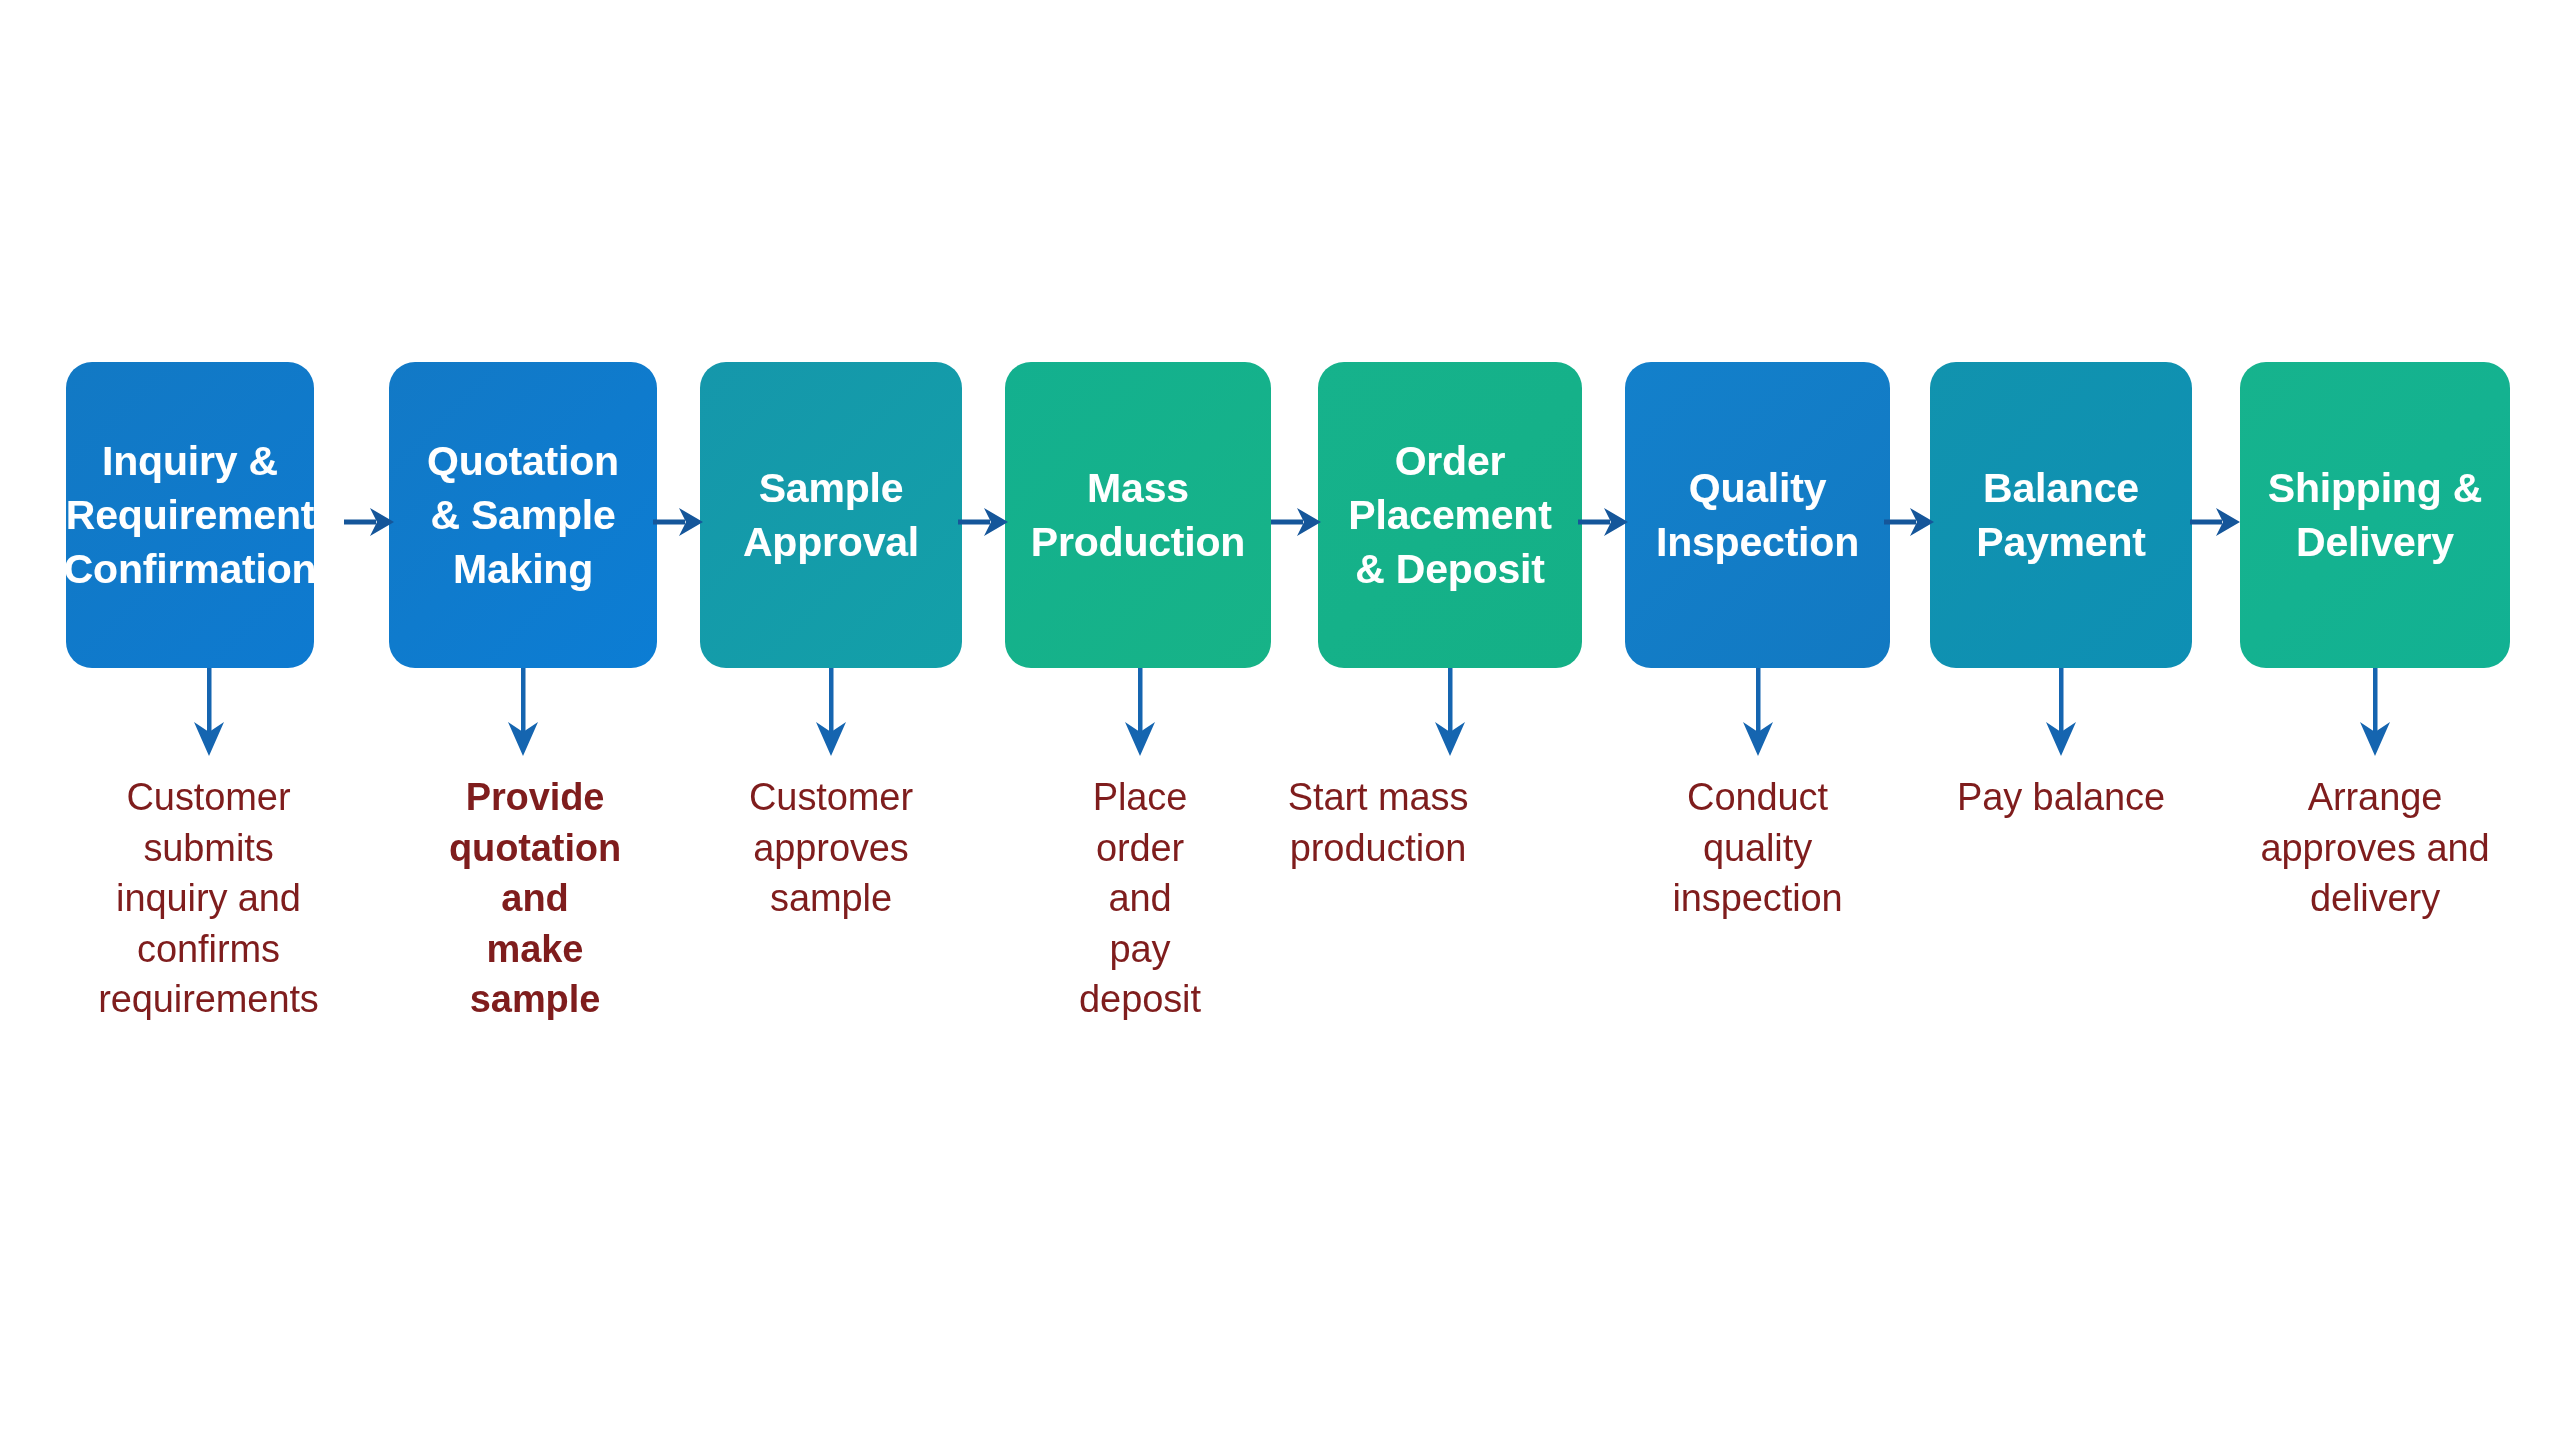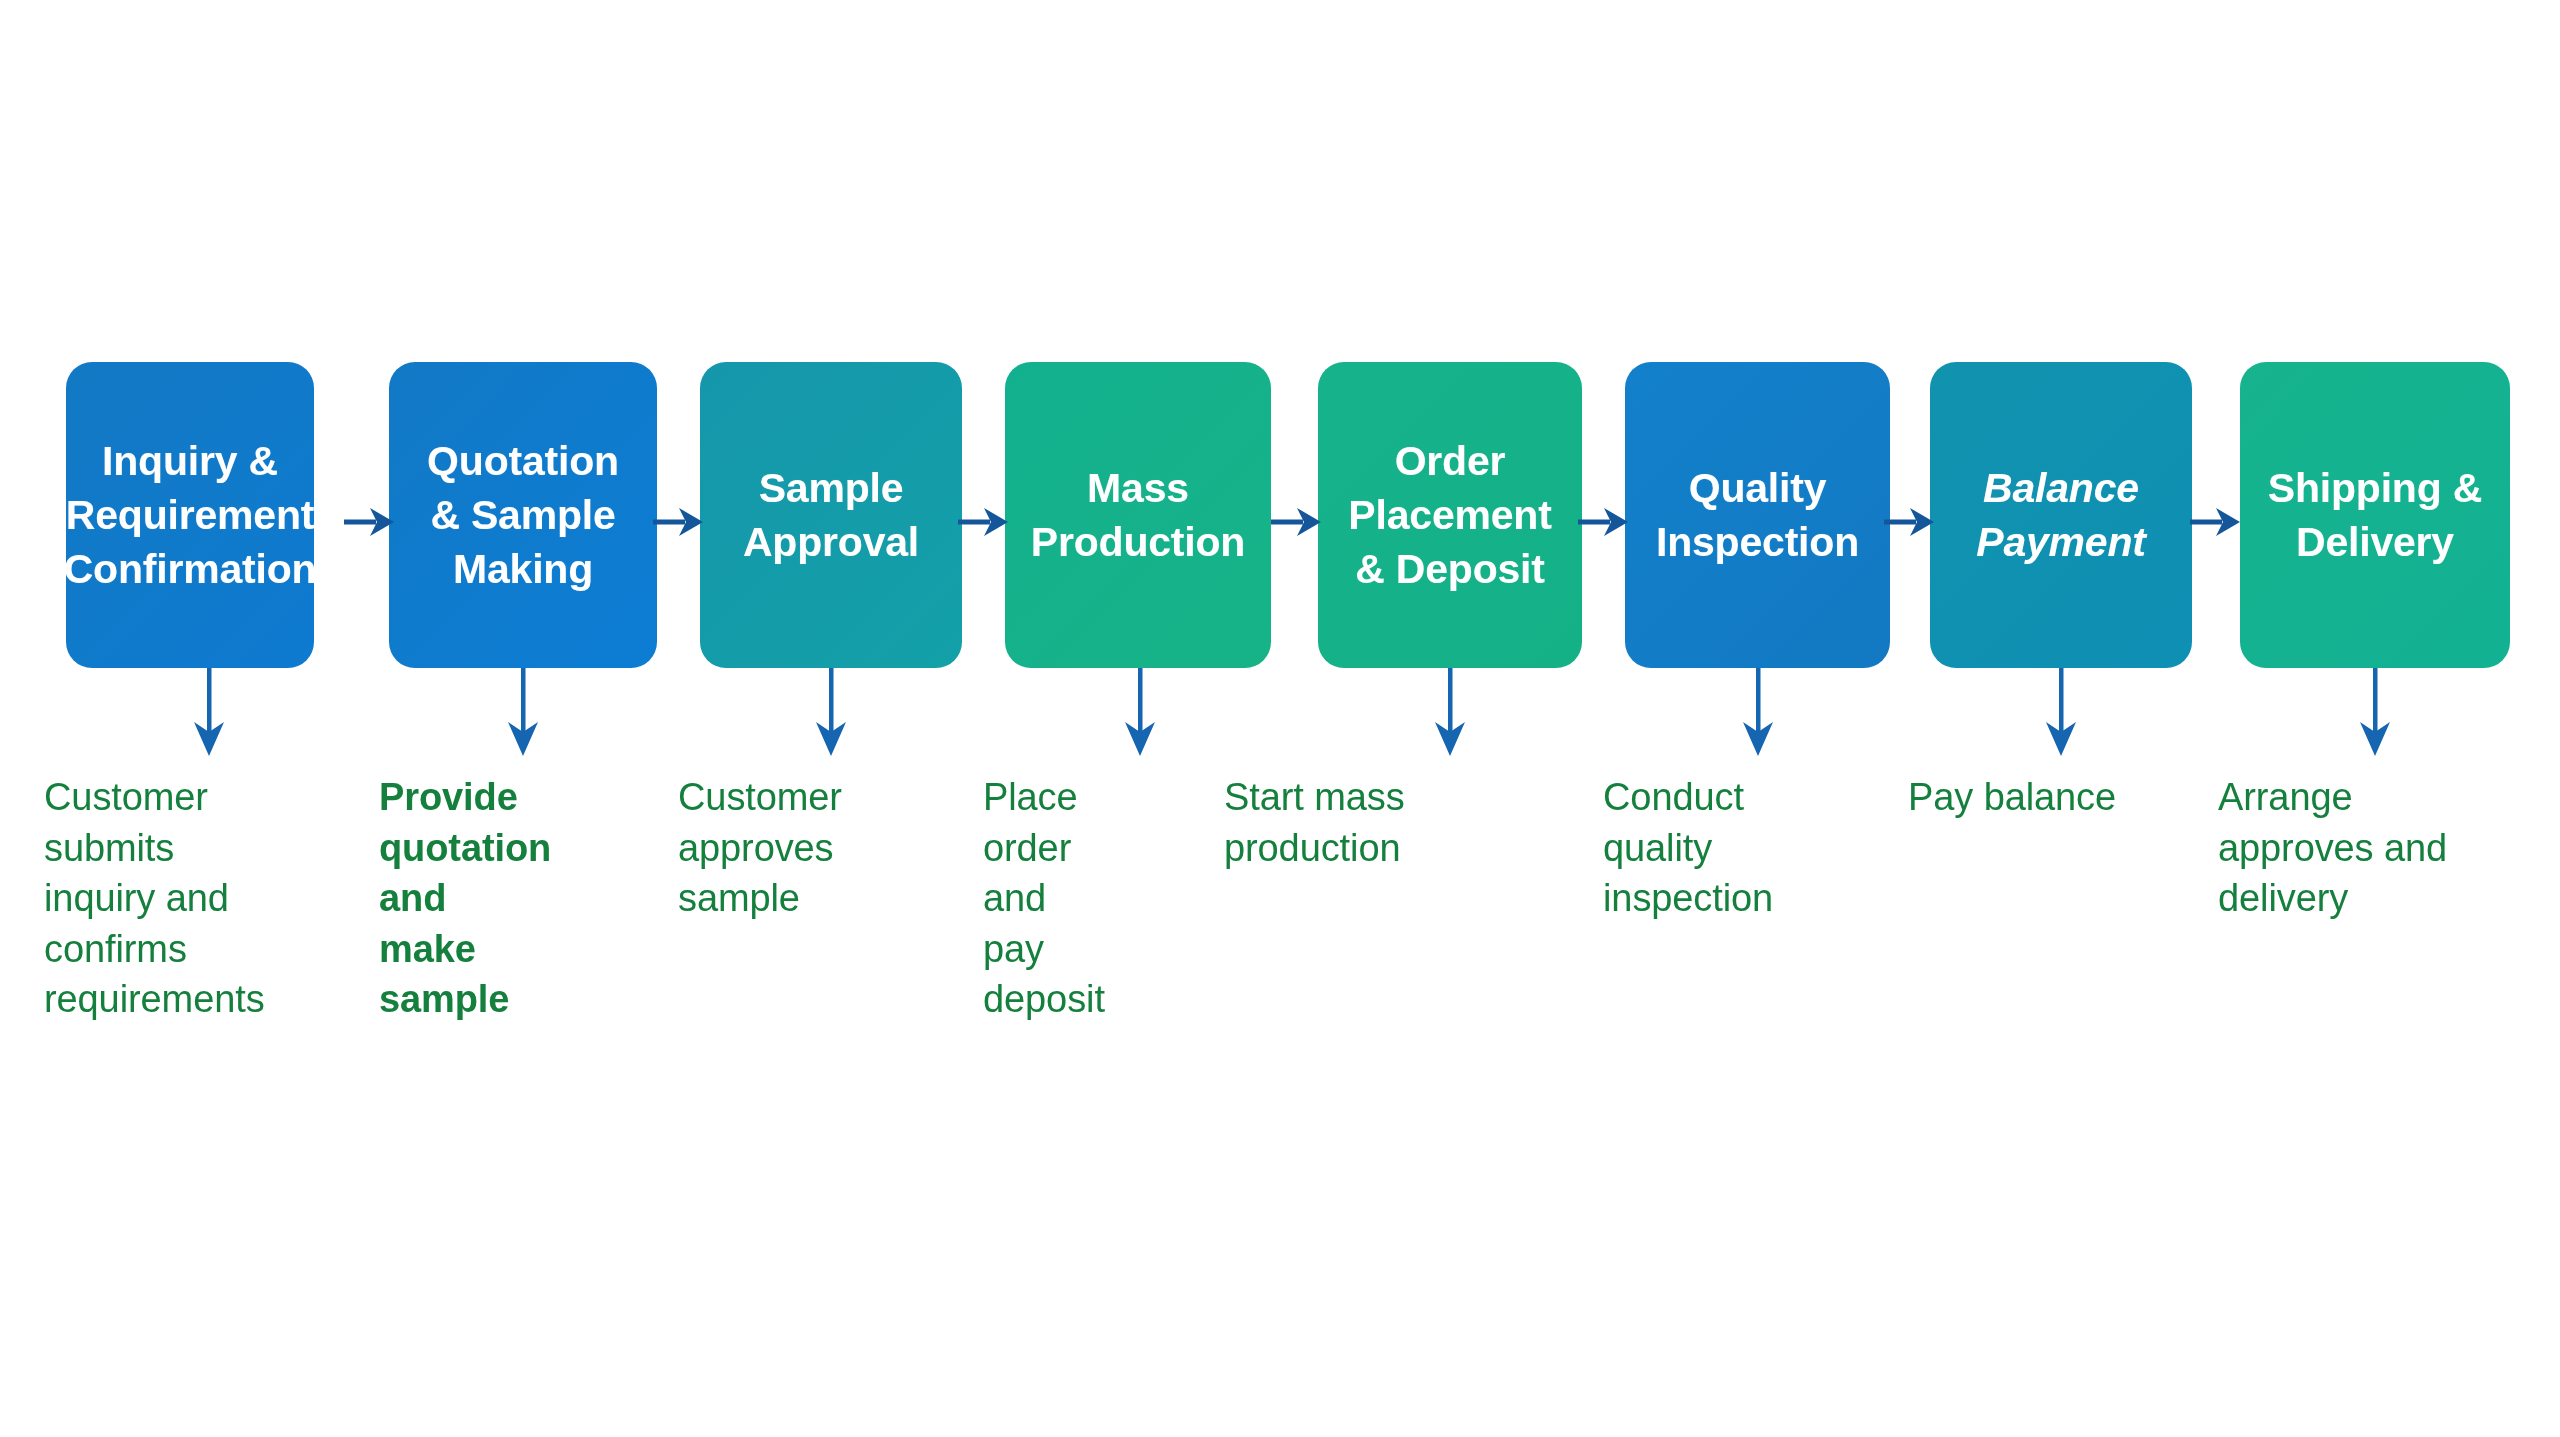--- a/index.html
+++ b/index.html
@@ -51,22 +51,22 @@
   }
   .v-arrow {
     position: absolute;
     top: 668px;
     width: 40px;
     height: 92px;
   }
   .caption {
     position: absolute;
     top: 772px;
-    text-align: left;
-    color: #15803d;
+    text-align: center;
+    color: #7f1d1d;
     font-size: 38px;
     line-height: 1.33;
     white-space: pre-line;
     letter-spacing: -0.1px;
   }
 </style>
 </head>
 <body>
 
 <div id="stage">
@@ -92,21 +92,21 @@
       </div>
       <div class="step-box" style="left: 1318px; width: 264px; background: linear-gradient(135deg, rgb(22, 178, 140) 0%, rgb(20, 176, 134) 100%);">
         <div class="step-box-label">Order
 Placement
 &amp; Deposit</div>
       </div>
       <div class="step-box" style="left: 1625px; width: 265px; background: linear-gradient(135deg, rgb(19, 128, 203) 0%, rgb(18, 121, 194) 100%);">
         <div class="step-box-label">Quality
 Inspection</div>
       </div>
-      <div class="step-box" style="left: 1930px; width: 262px; background: linear-gradient(135deg, rgb(17, 147, 174) 0%, rgb(14, 143, 180) 100%); font-style: italic;">
+      <div class="step-box" style="left: 1930px; width: 262px; background: linear-gradient(135deg, rgb(17, 147, 174) 0%, rgb(14, 143, 180) 100%);">
         <div class="step-box-label">Balance
 Payment</div>
       </div>
       <div class="step-box" style="left: 2240px; width: 270px; background: linear-gradient(135deg, rgb(22, 179, 141) 0%, rgb(18, 177, 147) 100%);">
         <div class="step-box-label">Shipping &amp;
 Delivery</div>
       </div>
     </div>
   <div id="connectors-layer">
       <div class="h-arrow" style="left: 344px;"><svg viewBox="0 0 52 34" width="52" height="34">

